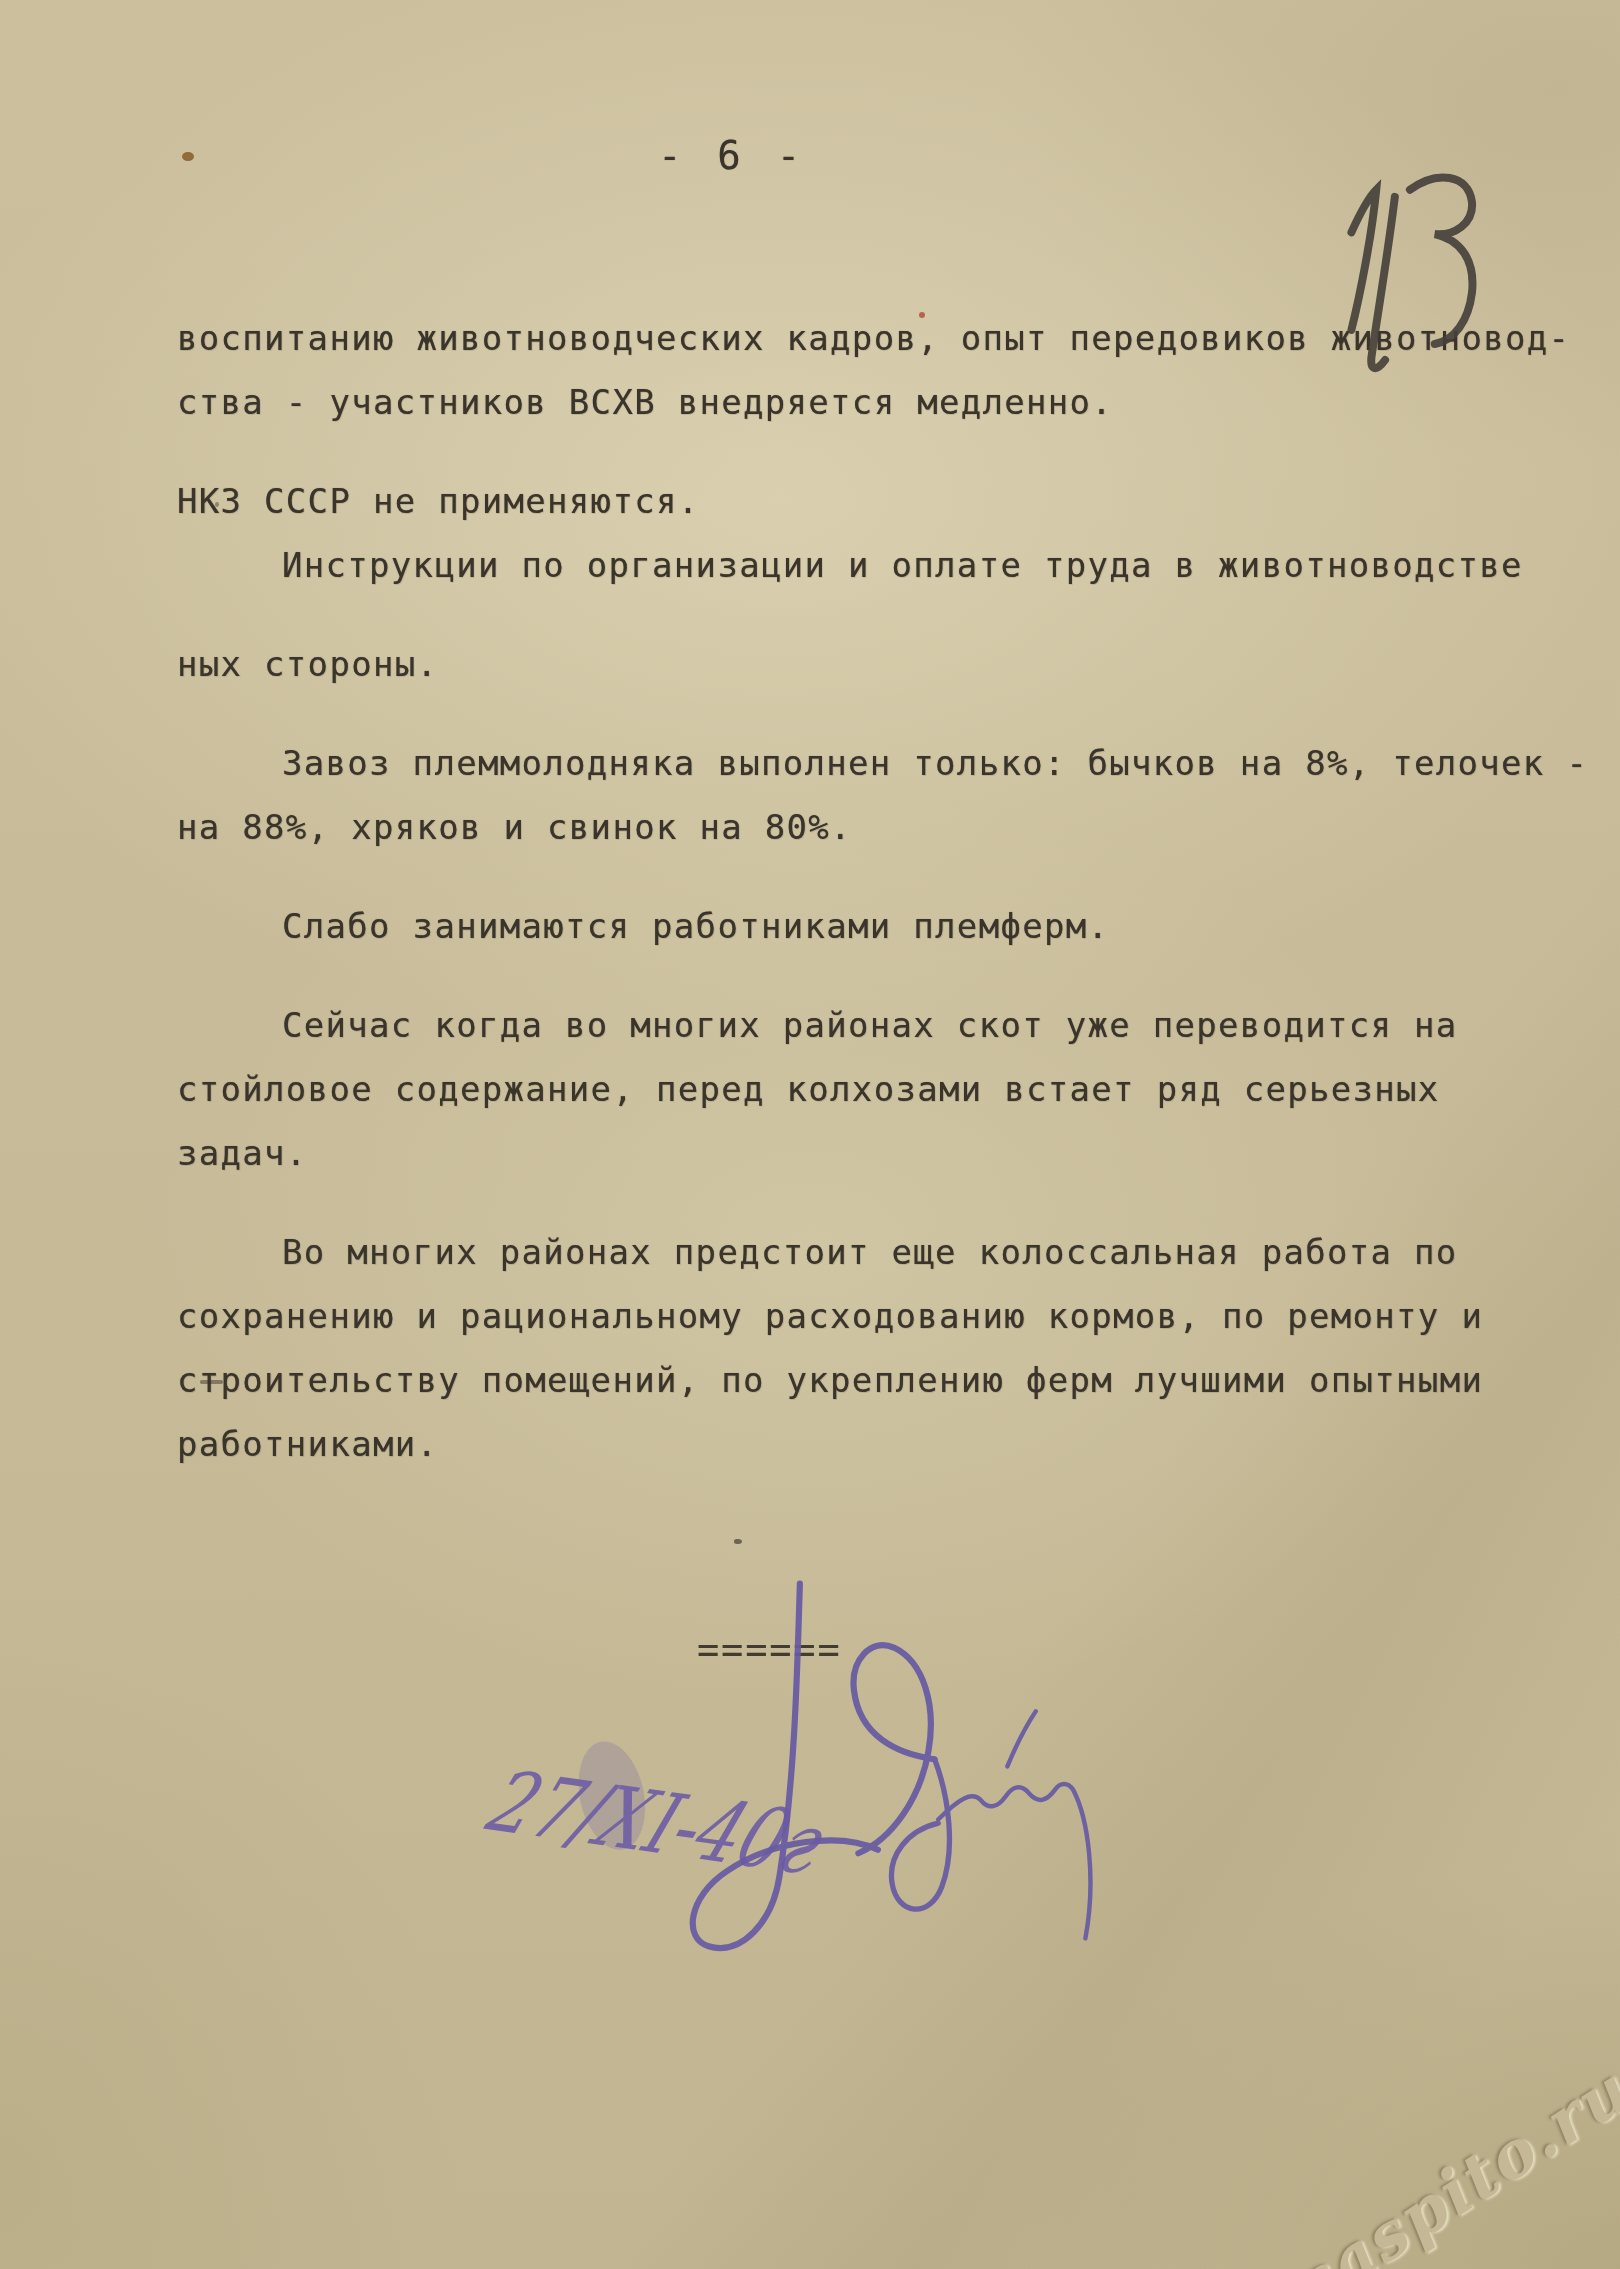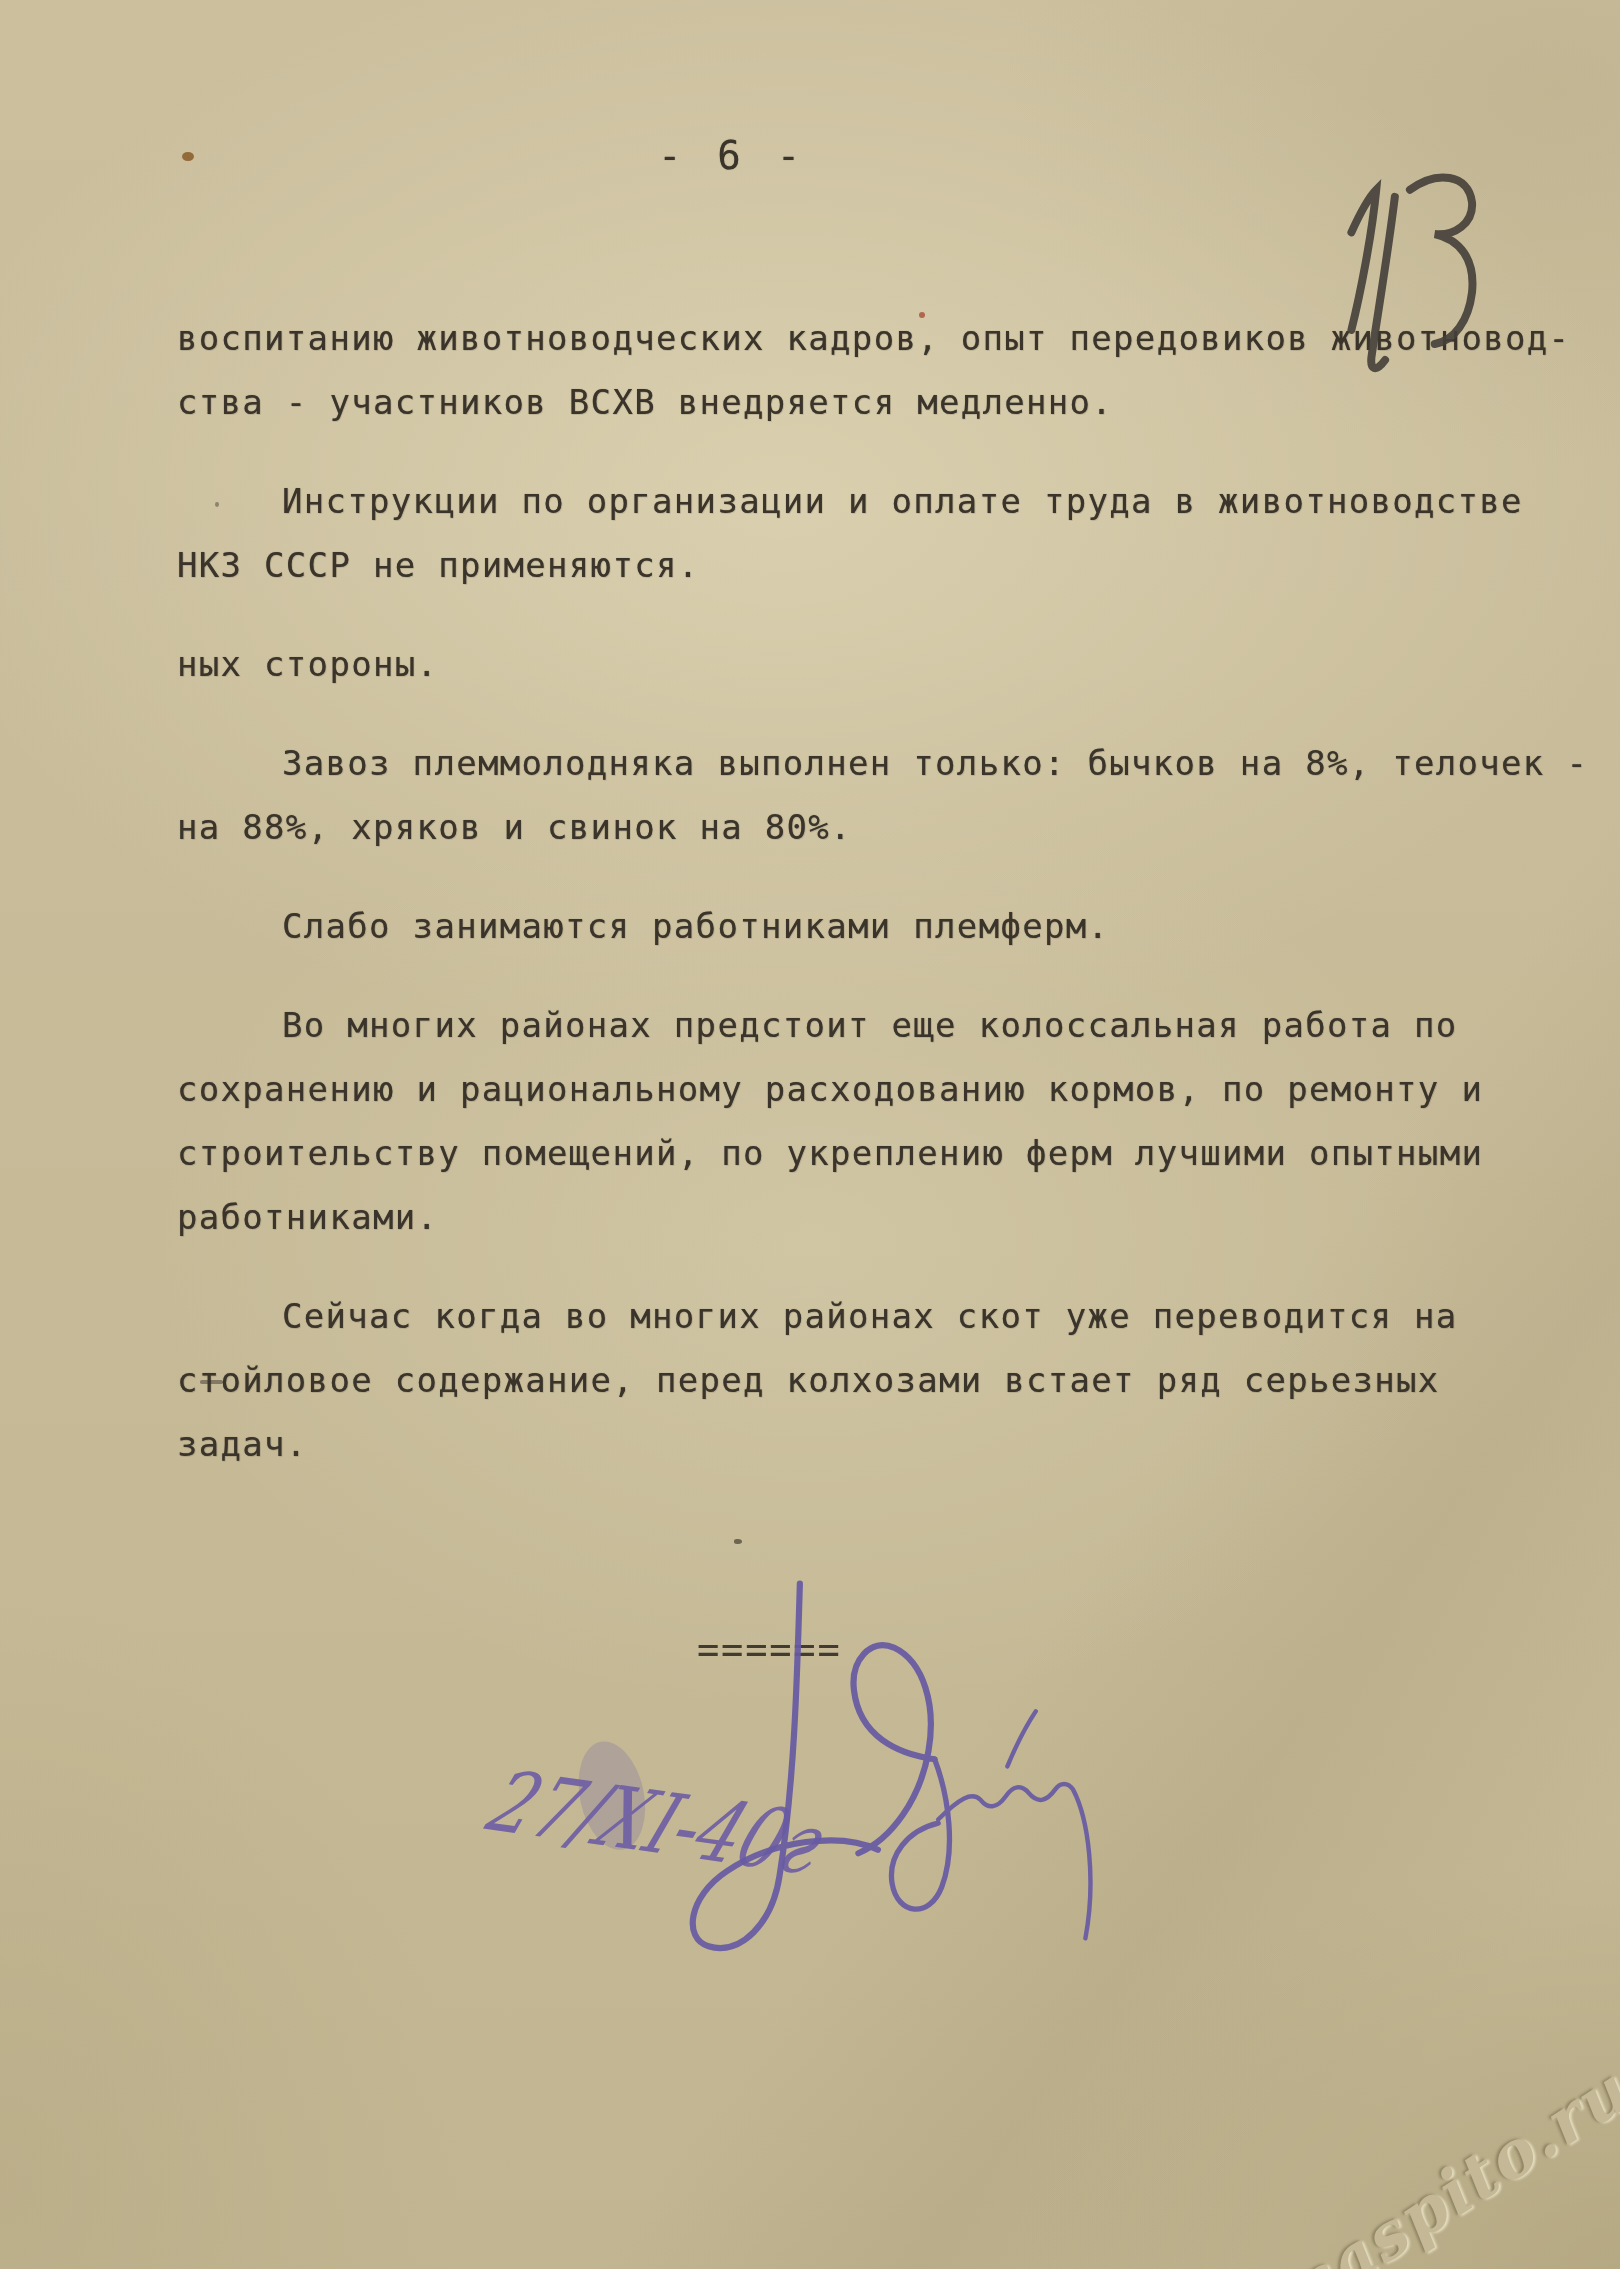--- a/index.html
+++ b/index.html
@@ -68,43 +68,43 @@
   <div class="speck dot"></div>
 
   <div class="page-number">- 6 -</div>
 
   <div class="text-block">
     <div class="paragraph">
       <div class="line">воспитанию животноводческих кадров, опыт передовиков животновод-</div>
       <div class="line">ства - участников ВСХВ внедряется медленно.</div>
     </div>
     <div class="paragraph">
+      <div class="line">НКЗ СССР не применяются.</div>
       <div class="line indent">Инструкции по организации и оплате труда в животноводстве</div>
-      <div class="line">НКЗ СССР не применяются.</div>
     </div>
     <div class="paragraph">
       <div class="line">ных стороны.</div>
     </div>
     <div class="paragraph">
       <div class="line indent">Завоз племмолодняка выполнен только: бычков на 8%, телочек -</div>
       <div class="line">на 88%, хряков и свинок на 80%.</div>
     </div>
     <div class="paragraph">
       <div class="line indent">Слабо занимаются работниками племферм.</div>
     </div>
     <div class="paragraph">
+      <div class="line indent">Сейчас когда во многих районах скот уже переводится на</div>
+      <div class="line">стойловое содержание, перед колхозами встает ряд серьезных</div>
+      <div class="line">задач.</div>
+    </div>
+    <div class="paragraph">
       <div class="line indent">Во многих районах предстоит еще колоссальная работа по</div>
       <div class="line">сохранению и рациональному расходованию кормов, по ремонту и</div>
       <div class="line">строительству помещений, по укреплению ферм лучшими опытными</div>
       <div class="line">работниками.</div>
-    </div>
-    <div class="paragraph">
-      <div class="line indent">Сейчас когда во многих районах скот уже переводится на</div>
-      <div class="line">стойловое содержание, перед колхозами встает ряд серьезных</div>
-      <div class="line">задач.</div>
     </div>
   </div>
 
   <div class="divider">======</div>
 
   <svg class="overlay" viewBox="0 0 1828 2560">
 
     <g fill="none" stroke="#45403a" stroke-width="9" stroke-linecap="round" opacity="0.9">
       <path d="M 1524 262 C 1534 240 1544 222 1552 214 C 1547 266 1534 332 1524 372"></path>
       <path d="M 1573 222 C 1566 280 1554 352 1547 400 C 1544 418 1552 420 1562 406"></path>

